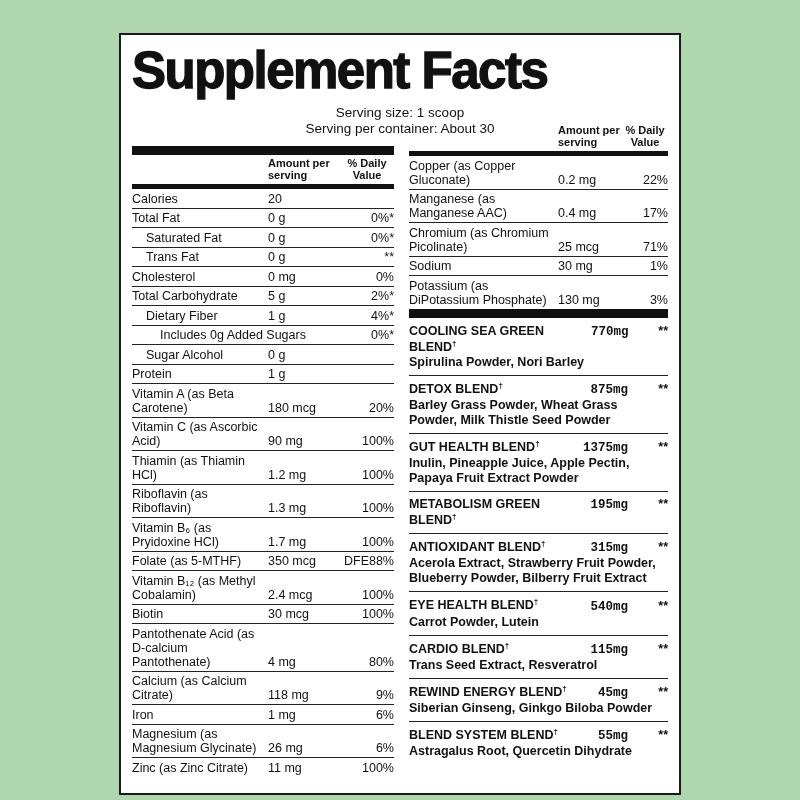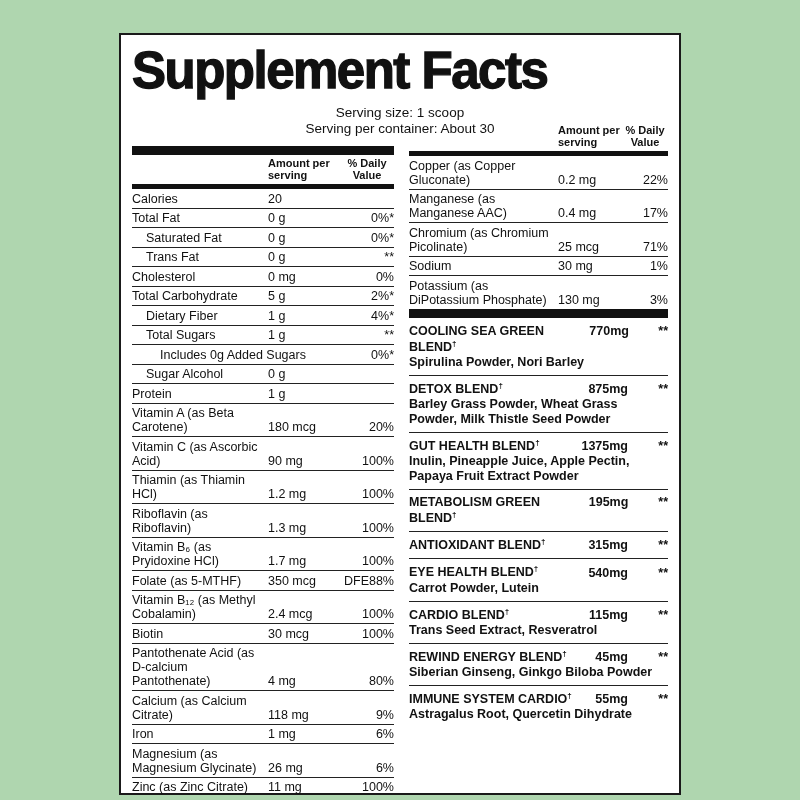--- a/index.html
+++ b/index.html
@@ -45,21 +45,21 @@
   .r-amt { width: 64px; }
   .r-dv { width: 46px; text-align: right; }
   .ind1 { padding-left: 14px; }
   .ind2 { padding-left: 28px; }
   .blends { margin-top: 1px; }
   .blend { border-top: 1px solid #222; padding: 5px 0 5px 0; font-weight: bold; font-size: 12.5px; line-height: 1.2; }
   .blends .blend:first-child { border-top: none; }
   .blend-head { display: flex; align-items: baseline; }
   .blend-name { }
   .blend-name sup { font-size: 8px; }
-  .blend-amt { margin-left: auto; text-align: right; padding-right: 10px; }
+  .blend-amt { margin-left: auto; text-align: right; padding-right: 10px; font-family: Liberation Mono, monospace; }
   .blend-dv { width: 30px; text-align: right; }
 </style>
 </head>
 <body>
 
 <div class="card">
   <div class="title">Supplement Facts</div>
   <div class="serv">Serving size: 1 scoop</div>
   <div class="serv">Serving per container: About 30</div>
 
@@ -108,25 +108,20 @@
               <td class="lbl">Total Carbohydrate</td>
               <td class="amt">5 g</td>
               <td class="dv">2%*</td>
             </tr>
         <tr>
               <td class="lbl ind1">Dietary Fiber</td>
               <td class="amt">1 g</td>
               <td class="dv">4%*</td>
             </tr>
         <tr>
-              <td class="lbl ind1">Total Sugars</td>
-              <td class="amt">1 g</td>
-              <td class="dv">**</td>
-            </tr>
-        <tr>
               <td class="lbl ind2" colspan="2">Includes 0g Added Sugars</td>
               <td class="dv">0%*</td>
             </tr>
         <tr>
               <td class="lbl ind1">Sugar Alcohol</td>
               <td class="amt">0 g</td>
               <td class="dv"></td>
             </tr>
         <tr>
               <td class="lbl">Protein</td>
@@ -281,20 +276,21 @@
             <span class="blend-dv">**</span>
           </div>
         </div>
 
         <div class="blend">
           <div class="blend-head">
             <span class="blend-name"><span>ANTIOXIDANT BLEND</span><sup>†</sup></span>
             <span class="blend-amt">315mg</span>
             <span class="blend-dv">**</span>
           </div>
+          <div class="blend-ing">Acerola Extract, Strawberry Fruit Powder, Blueberry Powder, Bilberry Fruit Extract</div>
         </div>
 
         <div class="blend">
           <div class="blend-head">
             <span class="blend-name"><span>EYE HEALTH BLEND</span><sup>†</sup></span>
             <span class="blend-amt">540mg</span>
             <span class="blend-dv">**</span>
           </div>
           <div class="blend-ing">Carrot Powder, Lutein</div>
         </div>
@@ -312,21 +308,21 @@
           <div class="blend-head">
             <span class="blend-name"><span>REWIND ENERGY BLEND</span><sup>†</sup></span>
             <span class="blend-amt">45mg</span>
             <span class="blend-dv">**</span>
           </div>
           <div class="blend-ing">Siberian Ginseng, Ginkgo Biloba Powder</div>
         </div>
 
         <div class="blend">
           <div class="blend-head">
-            <span class="blend-name"><span>IMMUNE SYSTEM CARDIO</span><sup>†</sup></span>
+            <span class="blend-name"><span>BLEND SYSTEM BLEND</span><sup>†</sup></span>
             <span class="blend-amt">55mg</span>
             <span class="blend-dv">**</span>
           </div>
           <div class="blend-ing">Astragalus Root, Quercetin Dihydrate</div>
         </div>
 
       </div>
     </div>
   </div>
 

